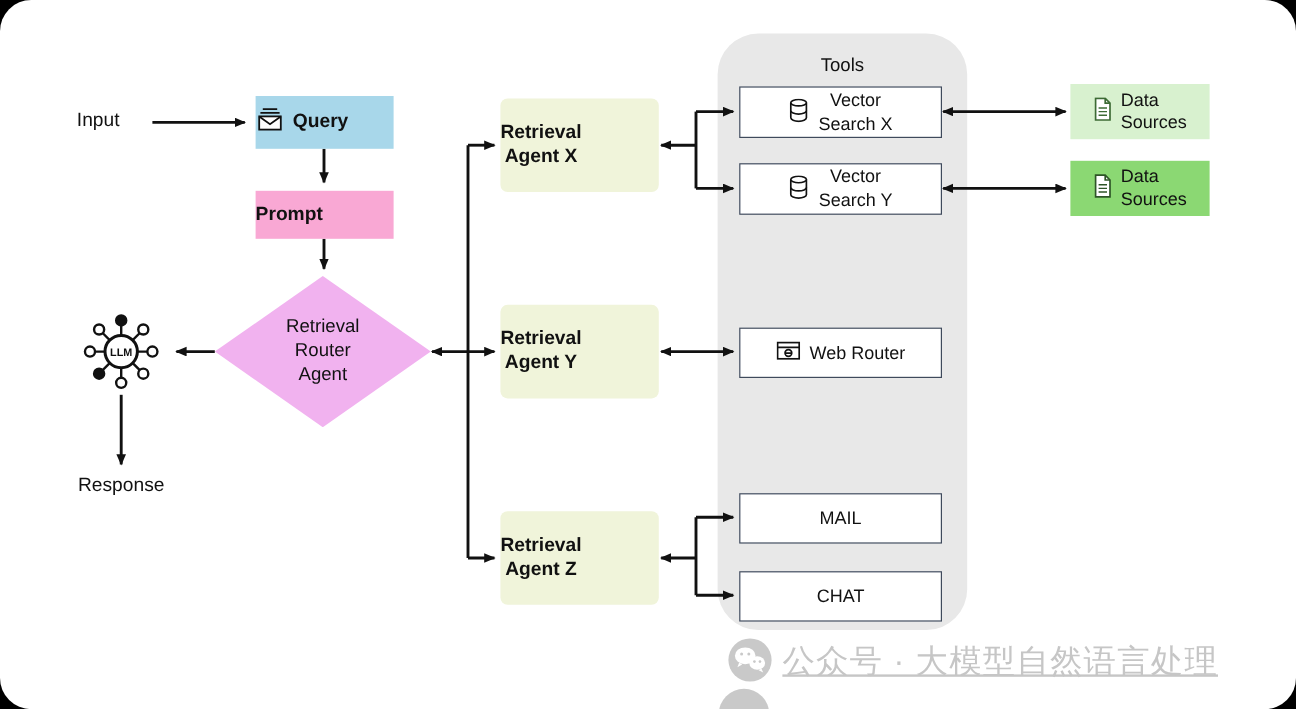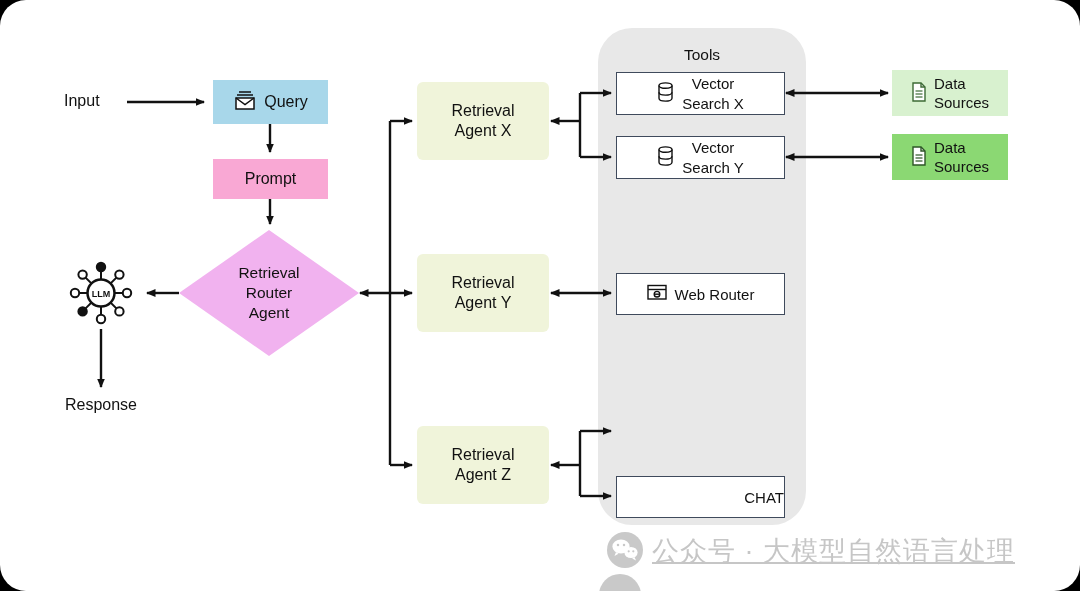--- a/index.html
+++ b/index.html
@@ -1,41 +1,41 @@
 <!DOCTYPE html>
 <html><head>
 <meta charset="utf-8">
 <style>
   html,body{margin:0;padding:0;background:#000;}
   body{font-family:"Liberation Sans",sans-serif;color:#111;}
   #canvas{position:relative;width:1080px;height:591px;background:#ffffff;border-radius:26px;overflow:hidden;}
   .abs{position:absolute;}
   #arrows{position:absolute;left:0;top:0;pointer-events:none;}
-  .node{display:flex;align-items:center;justify-content:center;}
+  .node{display:flex;align-items:center;font-weight:bold;}
   .pre{white-space:pre-line;line-height:1.28;}
 
   .input-label{left:64px;top:92px;font-size:16px;}
   .query{left:213px;top:80px;width:115px;height:44px;background:#a8d7ea;gap:7px;font-size:16px;}
   .prompt{left:213px;top:159px;width:115px;height:40px;background:#f9a8d4;font-size:16px;}
   .diamond{left:179px;top:230px;width:180px;height:126px;background:#f1b2ef;
            clip-path:polygon(50% 0,100% 50%,50% 100%,0 50%);
            display:flex;align-items:center;justify-content:center;text-align:center;font-size:15.5px;}
   .llm-wrap{left:69px;top:261px;width:64px;height:64px;}
   .response-label{left:56px;top:396px;width:90px;text-align:center;font-size:16px;}
 
   .agent{left:417px;width:132px;height:78px;background:#f0f4da;border-radius:6px;
          text-align:center;font-size:16px;}
   .agent-x{top:82px;} .agent-y{top:254px;} .agent-z{top:426px;}
 
   .panel{left:598px;top:28px;width:208px;height:497px;background:#e8e8e8;border-radius:34px;}
   .tools-title{left:598px;top:46px;width:208px;text-align:center;font-size:15.5px;}
   .toolbox{left:616px;width:167px;background:#ffffff;border:1.6px solid #3f4a5c;
            display:flex;align-items:center;justify-content:center;gap:8px;font-size:15px;text-align:center;}
   .vx{top:72px;height:41px;} .vy{top:136px;height:41px;}
-  .ws{top:273px;height:40px;} .mailbox{top:411px;height:40px;} .chatbox{top:476px;height:40px;justify-content:flex-end;}
+  .ws{top:273px;height:40px;} .mailbox{top:411px;height:40px;} .chatbox{top:476px;height:40px;}
 
   .ds{left:892px;width:116px;height:46px;display:flex;align-items:center;justify-content:center;
       gap:7px;font-size:15px;text-align:left;}
   .ds1{top:70px;background:#d8f1cf;} .ds2{top:134px;background:#8bd873;}
 
   .wm-icon{left:606px;top:531px;width:38px;height:38px;}
   .wm-text{left:652px;top:533px;font-size:27px;color:#c6c6c6;letter-spacing:1px;font-weight:500;text-decoration:underline;}
   .wm-partial{left:599px;top:574px;width:42px;height:42px;border-radius:50%;background:#c9c9c9;}
 </style>
 </head>
@@ -187,20 +187,23 @@
           <rect x="1" y="1.5" width="18" height="13.5" fill="#fff"></rect>
           <line x1="1" y1="5.5" x2="19" y2="5.5"></line>
           <circle cx="10" cy="10.2" r="2.8"></circle>
           <line x1="7.2" y1="10.2" x2="12.8" y2="10.2"></line>
         </g>
       </svg>
     </span>
     <span>Web Router</span>
   </div>
 
+  <div class="abs toolbox mailbox">
+    <span>MAIL</span>
+  </div>
 
   <div class="abs toolbox chatbox">
     <span>CHAT</span>
   </div>
 
   <div class="abs ds ds1">
     <span>
       <svg width="16" height="20" viewBox="0 0 16 20">
         <g stroke="#3d6b35" stroke-width="1.4" fill="#fff">
           <path d="M2 1 h8 l4 4 v14 H2 z"></path>

